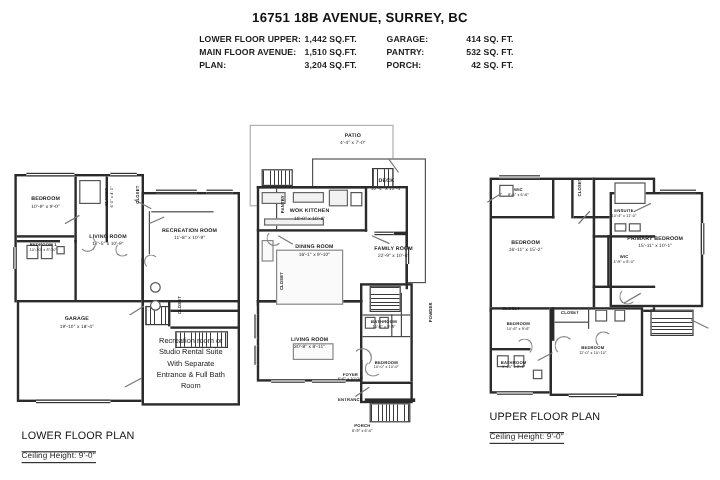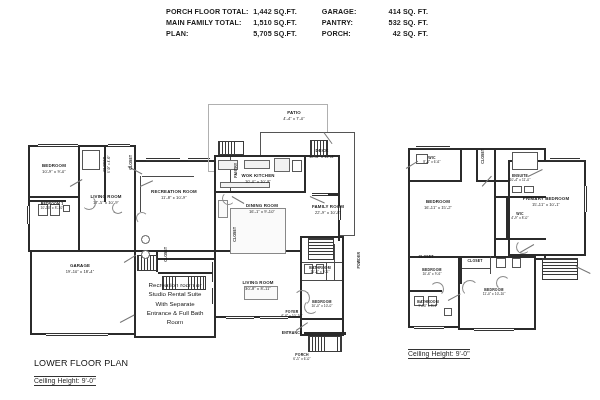--- a/index.html
+++ b/index.html
@@ -187,45 +187,46 @@
     background: #ffffff;
     border-left: 0.8px solid #333;
     border-right: 0.8px solid #333;
     box-sizing: border-box;
   }
 </style>
 </head>
 <body>
 
 <div id="header">
+  <div id="plan-title">16751 18B AVENUE, SURREY, BC</div>
   <table id="area-table">
     <tbody>
       <tr>
-        <td class="col-l1">PORCH FLOOR TOTAL:</td>
+        <td class="col-l1">LOWER FLOOR UPPER:</td>
         <td class="col-v1">1,442 SQ.FT.</td>
         <td class="col-l2">GARAGE:</td>
         <td class="col-v2">414 SQ. FT.</td>
       </tr>
       <tr>
-        <td class="col-l1">MAIN FAMILY TOTAL:</td>
+        <td class="col-l1">MAIN FLOOR AVENUE:</td>
         <td class="col-v1">1,510 SQ.FT.</td>
         <td class="col-l2">PANTRY:</td>
         <td class="col-v2">532 SQ. FT.</td>
       </tr>
       <tr>
         <td class="col-l1">PLAN:</td>
-        <td class="col-v1">5,705 SQ.FT.</td>
+        <td class="col-v1">3,204 SQ.FT.</td>
         <td class="col-l2">PORCH:</td>
         <td class="col-v2">42 SQ. FT.</td>
       </tr>
     </tbody>
   </table>
 </div>
 
-<div class="floor-panel" id="lower-floor" style="left:16px; top:0; width:210px; height:296px;">
+<div class="floor-panel" id="lower-floor" style="left:0; top:0; width:210px; height:296px;">
 
   <div class="outline" style="left:12px; top:145px; width:108px; height:107px;"></div>
   <div class="outline" style="left:118px; top:160px; width:82px; height:92px;"></div>
 
   <div class="outline" style="left:14px; top:250px; width:106px; height:85px;"></div>
 
   <div class="outline" style="left:118px; top:250px; width:82px; height:88px;"></div>
 
   <div class="wall" style="left:62px; top:147px; width:1.6px; height:55px;"></div>
   <div class="wall" style="left:88px; top:147px; width:1.6px; height:55px;"></div>
@@ -516,15 +517,16 @@
   <div class="room tiny" style="left:28px; top:300px;">
     <span class="rname">BATHROOM</span>
     <span class="rdim">9'-10" x 8'-1"</span>
   </div>
   <div class="room tiny" style="left:94px; top:288px;">
     <span class="rname">BEDROOM</span>
     <span class="rdim">11'-0" x 10'-10"</span>
   </div>
 
   <div class="caption" style="left:8px; top:342px;">
+    <div class="caption-title">UPPER FLOOR PLAN</div>
     <div class="caption-sub">Ceiling Height: 9'-0"</div>
   </div>
 </div>
 
 </body></html>

